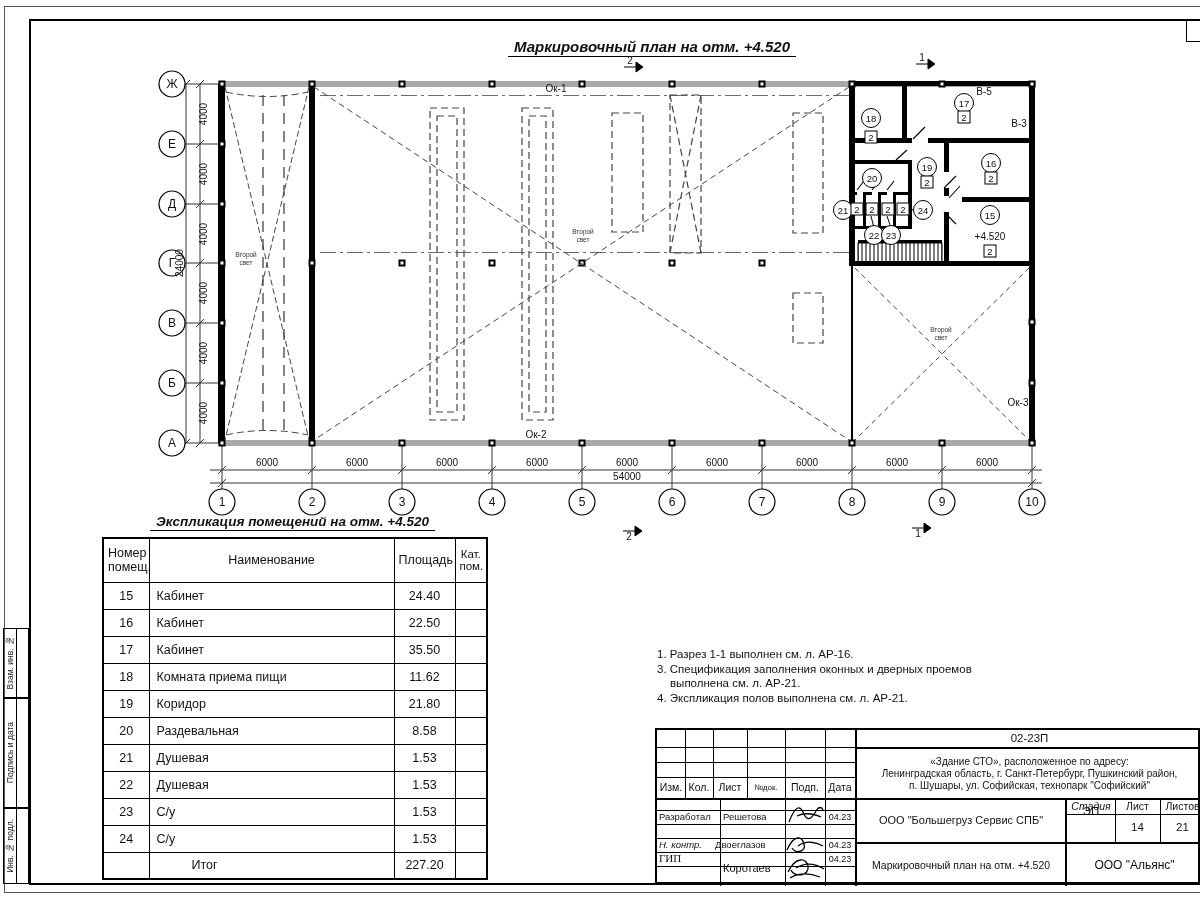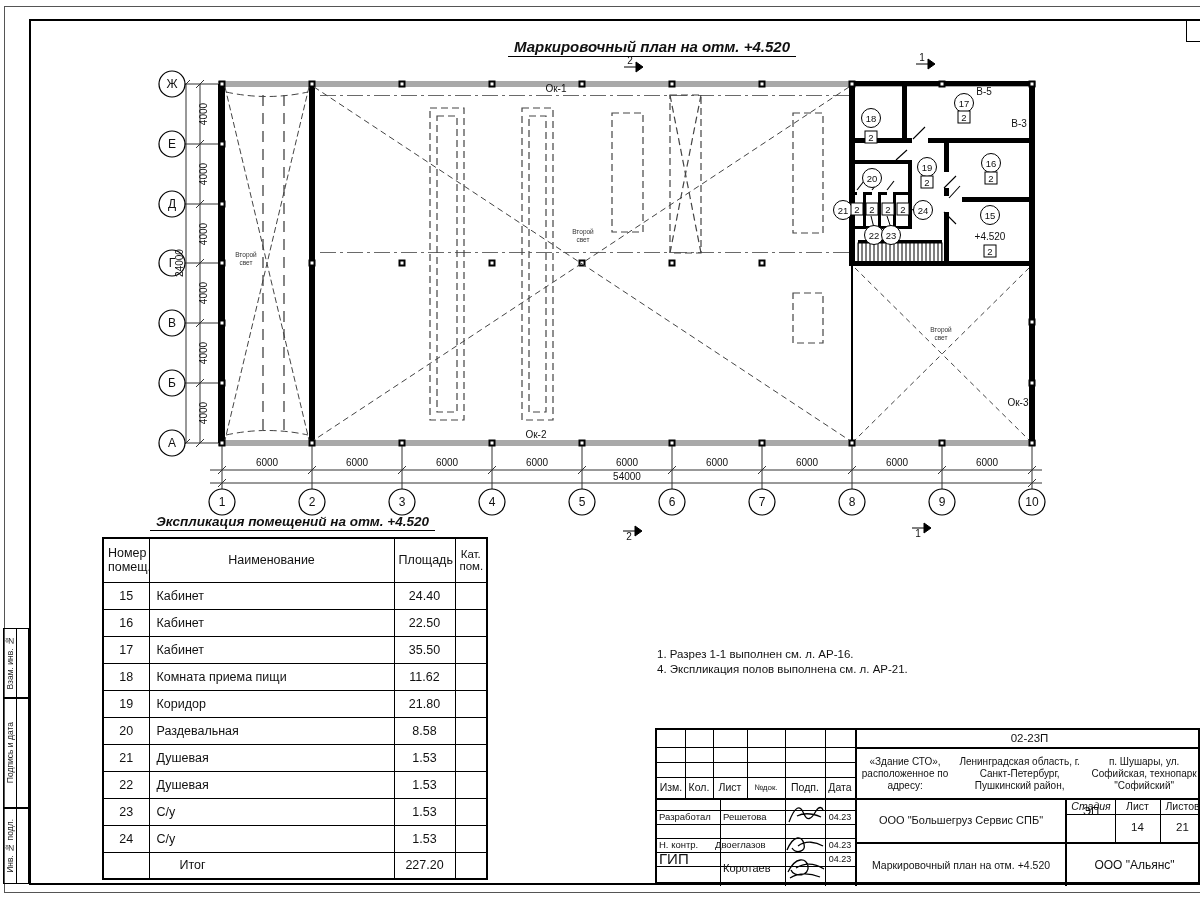--- a/index.html
+++ b/index.html
@@ -447,29 +447,30 @@
           <td></td>
         </tr>
     <tr>
           <td class="c">24</td>
           <td class="l">С/у</td>
           <td class="c">1.53</td>
           <td></td>
         </tr>
     <tr>
           <td></td>
-          <td class="l" style="padding-left:30px;">Итог</td>
+          <td class="l" style="padding-left:42px;">Итог</td>
           <td class="c">227.20</td>
           <td></td>
         </tr>
   </tbody>
     </table>
 
   <div id="notes" class="abs" style="left:657px;top:647px;">
     <div>1. Разрез 1-1 выполнен см. л. АР-16.</div>
+    <div>3. Спецификация заполнения оконных и дверных проемов выполнена см. л. АР-21.</div>
     <div>4. Экспликация полов выполнена см. л. АР-21.</div>
   </div>
 
   <div id="tb" class="abs" style="border:2px solid #000;box-sizing:border-box;">
 
     <div class="vline" style="left:198px;top:0;width:2px;height:156px;"></div>
     <div class="vline" style="left:28px;top:0;width:1px;height:68px;"></div>
     <div class="vline" style="left:56px;top:0;width:1px;height:68px;"></div>
     <div class="vline" style="left:90px;top:0;width:1px;height:68px;"></div>
     <div class="vline" style="left:63px;top:68px;width:1px;height:88px;"></div>
@@ -495,37 +496,37 @@
     <div class="cell" style="left:0;top:47px;width:28px;height:21px;font-size:10.5px;">Изм.</div>
     <div class="cell" style="left:28px;top:47px;width:28px;height:21px;font-size:10.5px;">Кол.</div>
     <div class="cell" style="left:56px;top:47px;width:34px;height:21px;font-size:10.5px;">Лист</div>
     <div class="cell" style="left:90px;top:47px;width:38px;height:21px;font-size:8px;">№док.</div>
     <div class="cell" style="left:128px;top:47px;width:40px;height:21px;font-size:10.5px;">Подп.</div>
     <div class="cell" style="left:168px;top:47px;width:30px;height:21px;font-size:10.5px;">Дата</div>
 
     <div class="cell" style="left:2px;top:80px;width:60px;height:14px;font-size:9.5px;justify-content:flex-start;">Разработал</div>
     <div class="cell" style="left:66px;top:80px;width:60px;height:14px;font-size:9.5px;justify-content:flex-start;">Решетова</div>
     <div class="cell" style="left:168px;top:80px;width:30px;height:14px;font-size:9px;">04.23</div>
-    <div class="cell" style="left:2px;top:108px;width:60px;height:14px;font-size:9.5px;justify-content:flex-start;">Н. контр.</div>
+    <div class="cell" style="left:2px;top:108px;width:60px;height:14px;font-size:9.5px;justify-content:flex-start;font-style:italic;">Н. контр.</div>
     <div class="cell" style="left:58px;top:108px;width:60px;height:14px;font-size:9.5px;justify-content:flex-start;">Двоеглазов</div>
     <div class="cell" style="left:168px;top:108px;width:30px;height:14px;font-size:9px;">04.23</div>
-    <div class="cell" style="left:2px;top:122px;width:60px;height:14px;font-size:15px;justify-content:flex-start;">ГИП</div>
+    <div class="cell" style="left:2px;top:122px;width:60px;height:14px;font-size:11px;justify-content:flex-start;font-family:Liberation Serif, serif;">ГИП</div>
     <div class="cell" style="left:66px;top:132px;width:60px;height:14px;font-size:11px;justify-content:flex-start;">Коротаев</div>
     <div class="cell" style="left:168px;top:122px;width:30px;height:14px;font-size:9px;">04.23</div>
 
     <svg class="abs" style="left:130px;top:72px;" width="38" height="24" viewBox="0 0 38 24">
       <path d="M2 20 C8 4 13 2 17 12 C20 19 24 18 29 9 C32 4 35 5 36 8 M10 14 C18 10 27 12 34 15" fill="none" stroke="#000" stroke-width="1.3"></path>
     </svg>
     <svg class="abs" style="left:127px;top:102px;" width="42" height="50" viewBox="0 0 42 50">
       <path d="M3 18 C10 2 18 4 20 12 C22 20 12 22 8 16 M14 14 C22 8 32 10 39 14" fill="none" stroke="#000" stroke-width="1.3"></path>
       <path d="M4 40 C12 24 22 26 24 34 C26 44 10 46 7 38 M12 36 C22 30 32 32 40 37 M6 46 C16 40 28 42 36 45" fill="none" stroke="#000" stroke-width="1.3"></path>
     </svg>
 
     <div class="cell" style="left:200px;top:0;width:345px;height:17px;font-size:11.5px;">02-23П</div>
-    <div class="cell" style="left:202px;top:19px;width:341px;height:49px;flex-direction:row;font-size:10px;justify-content:center;">
+    <div class="cell" style="left:202px;top:19px;width:341px;height:49px;flex-direction:column;font-size:10px;justify-content:center;">
       <div>«Здание СТО», расположенное по адресу:</div>
       <div>Ленинградская область, г. Санкт-Петербург, Пушкинский район,</div>
       <div>п. Шушары, ул. Софийская, технопарк "Софийский"</div>
     </div>
     <div class="cell" style="left:200px;top:70px;width:208px;height:42px;font-size:11px;">ООО "Большегруз Сервис СПБ"</div>
     <div class="cell" style="left:410px;top:68px;width:48px;height:16px;font-size:10.5px;font-style:italic;">Стадия</div>
     <div class="cell" style="left:458px;top:68px;width:45px;height:16px;font-size:10.5px;">Лист</div>
     <div class="cell" style="left:503px;top:68px;width:45px;height:16px;font-size:10.5px;">Листов</div>
     <div class="cell" style="left:410px;top:68px;width:48px;height:28px;font-size:11.5px;text-align:right;">ЭП</div>
     <div class="cell" style="left:458px;top:84px;width:45px;height:28px;font-size:11.5px;">14</div>

